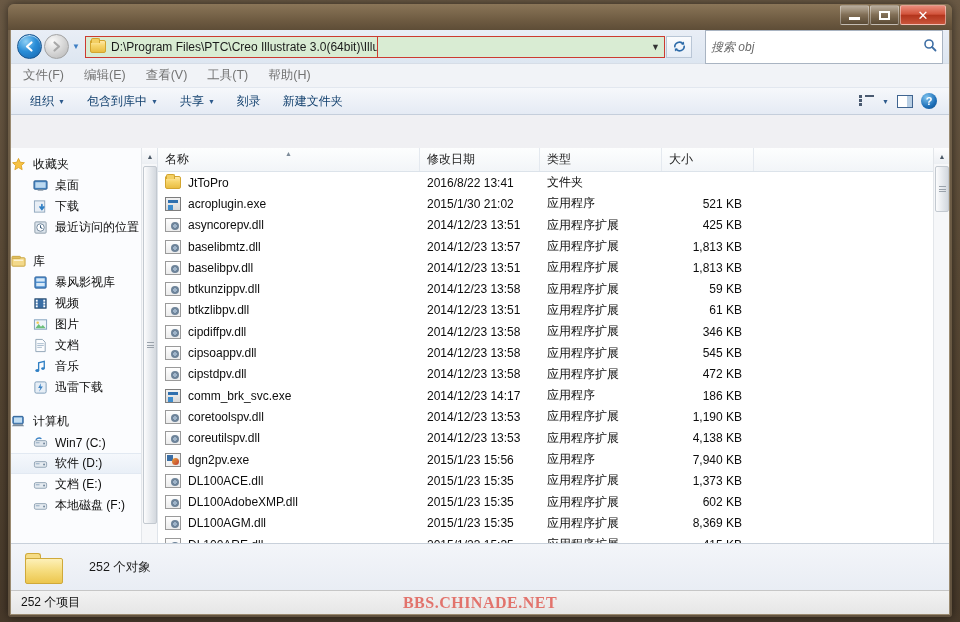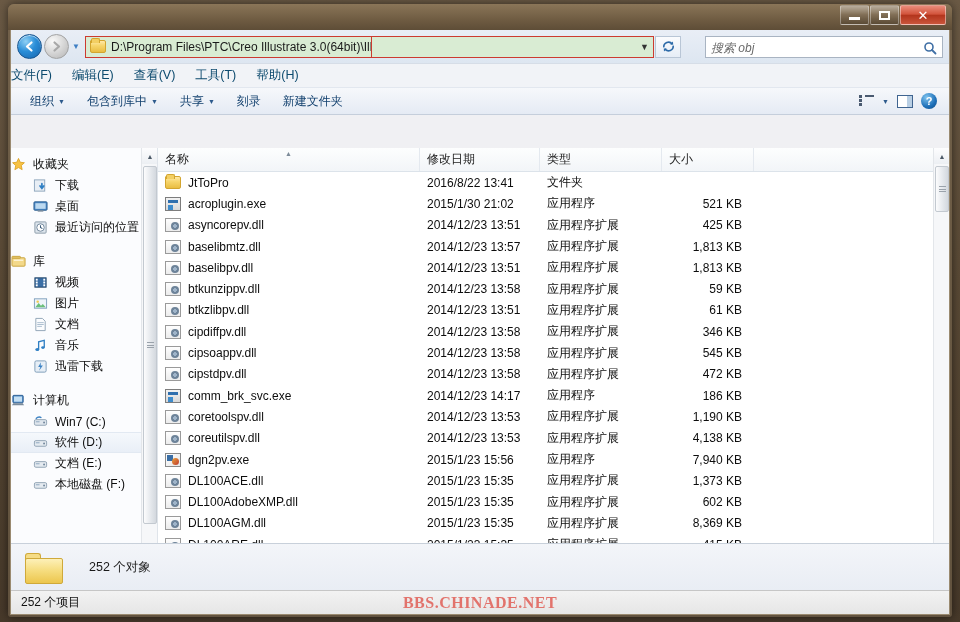--- a/index.html
+++ b/index.html
@@ -99,39 +99,39 @@
     padding-right: 4px;
   }
   .addr-chevron { color: #333; font-size: 9px; }
   .refresh {
     width: 26px; height: 22px; margin-left: 1px; flex: none;
     border: 1px solid #b9c6d6; background: linear-gradient(180deg,#fbfcfe,#e6edf6);
     display: flex; align-items: center; justify-content: center;
     color: #2c6aa8; font-size: 13px;
   }
   .searchbox {
-    width: 238px; height: 22px; margin-left: 24px; flex: none;
+    width: 238px; height: 22px; margin-left: 13px; flex: none;
     border: 1px solid #a9b4c2; background: #fff;
-    display: flex; align-items: flex-start; padding: 4px 5px;
+    display: flex; align-items: center; padding: 16px 5px;
   }
   .searchbox input {
     flex: 1; border: none; outline: none; font-size: 12px;
     font-style: italic; color: #6a6a6a;
     font-family: "Liberation Sans", sans-serif; background: transparent;
   }
   .searchbox input::placeholder { color: #6a6a6a; font-style: italic; }
   .search-icon { color: #3f6fa5; font-size: 13px; }
 
   
   .menubar {
     height: 24px; display: flex; align-items: center;
-    gap: 20px;
+    padding-left: 12px; gap: 20px;
     background: #f1f3f7;
     border-top: 1px solid #d6dde7;
-    font-size: 12.5px; color: #0c4a6e;
+    font-size: 12.5px; color: #737373;
   }
   .menubar span { cursor: default; }
 
   
   .toolbar {
     height: 28px; display: flex; align-items: center;
     padding: 0 8px; gap: 0;
     background: linear-gradient(180deg,#f6f8fb 0%,#e5ebf4 100%);
     border-top: 1px solid #e2e7ef;
     border-bottom: 1px solid #c5cedb;
@@ -443,35 +443,35 @@
               <span class="nav-ico">
                 <svg width="15" height="15" viewBox="0 0 16 16">
                     <path d="M8 1.5 L9.9 5.6 L14.3 6.1 L11 9.1 L11.9 13.5 L8 11.3 L4.1 13.5 L5 9.1 L1.7 6.1 L6.1 5.6 Z" fill="#f7c244" stroke="#d79a16" stroke-width="0.8"></path>
                   </svg>
               </span>
               <span>收藏夹</span>
             </div>
             <div class="nav-item">
               <span class="nav-ico">
                 <svg width="15" height="15" viewBox="0 0 16 16">
-                    <rect x="1.5" y="2" width="11" height="12" fill="#e8eef5" stroke="#8fa6bd"></rect>
-                    <path d="M9.5 6 L9.5 10 M7.5 8.5 L9.5 11 L11.5 8.5" stroke="#2f7fc4" stroke-width="1.8" fill="none" stroke-linecap="round"></path>
-                  </svg>
-              </span>
-              <span>下载</span>
-            </div>
-            <div class="nav-item">
-              <span class="nav-ico">
-                <svg width="15" height="15" viewBox="0 0 16 16">
                     <rect x="1" y="3" width="14" height="9" rx="1" fill="#4a87c4" stroke="#2e5f91"></rect>
                     <rect x="2.5" y="4.5" width="11" height="6" fill="#bcd9f0"></rect>
                     <rect x="5" y="12" width="6" height="1.5" fill="#7b8c9c"></rect>
                   </svg>
               </span>
               <span>桌面</span>
+            </div>
+            <div class="nav-item">
+              <span class="nav-ico">
+                <svg width="15" height="15" viewBox="0 0 16 16">
+                    <rect x="1.5" y="2" width="11" height="12" fill="#e8eef5" stroke="#8fa6bd"></rect>
+                    <path d="M9.5 6 L9.5 10 M7.5 8.5 L9.5 11 L11.5 8.5" stroke="#2f7fc4" stroke-width="1.8" fill="none" stroke-linecap="round"></path>
+                  </svg>
+              </span>
+              <span>下载</span>
             </div>
             <div class="nav-item">
               <span class="nav-ico">
                 <svg width="15" height="15" viewBox="0 0 16 16">
                     <rect x="2" y="2" width="12" height="12" rx="1" fill="#dde5ed" stroke="#8a9aa8"></rect>
                     <circle cx="8" cy="8" r="4" fill="#fff" stroke="#5f7governmental"></circle>
                     <circle cx="8" cy="8" r="4" fill="#fff" stroke="#6d8399"></circle>
                     <path d="M8 5.5 L8 8 L10 9.2" stroke="#3a5a78" stroke-width="1.1" fill="none"></path>
                   </svg>
               </span>
@@ -484,20 +484,30 @@
           <div class="nav-group">
             <div class="nav-item root">
               <span class="nav-ico">
                 <svg width="15" height="15" viewBox="0 0 16 16">
                     <rect x="1" y="4" width="14" height="9" rx="1" fill="#f3d98a" stroke="#c9a33d"></rect>
                     <rect x="1" y="2.5" width="9" height="2" rx="0.6" fill="#e8c96f" stroke="#c9a33d"></rect>
                     <rect x="3" y="6" width="10" height="1.3" fill="#fff8df"></rect>
                   </svg>
               </span>
               <span>库</span>
+            </div>
+            <div class="nav-item">
+              <span class="nav-ico">
+                <svg width="15" height="15" viewBox="0 0 16 16">
+                    <rect x="2" y="2" width="12" height="12" rx="1" fill="#4f8fd0" stroke="#2d6099"></rect>
+                    <rect x="3.5" y="3.5" width="9" height="3.5" fill="#d6e9f8"></rect>
+                    <rect x="3.5" y="8.5" width="9" height="3.5" fill="#d6e9f8"></rect>
+                  </svg>
+              </span>
+              <span>暴风影视库</span>
             </div>
             <div class="nav-item">
               <span class="nav-ico">
                 <svg width="15" height="15" viewBox="0 0 16 16">
                     <rect x="2" y="3" width="12" height="10" fill="#3a6ea5" stroke="#24466a"></rect>
                     <rect x="3" y="4" width="2" height="2" fill="#fff"></rect>
                     <rect x="3" y="7" width="2" height="2" fill="#fff"></rect>
                     <rect x="3" y="10" width="2" height="2" fill="#fff"></rect>
                     <rect x="11" y="4" width="2" height="2" fill="#fff"></rect>
                     <rect x="11" y="7" width="2" height="2" fill="#fff"></rect>

